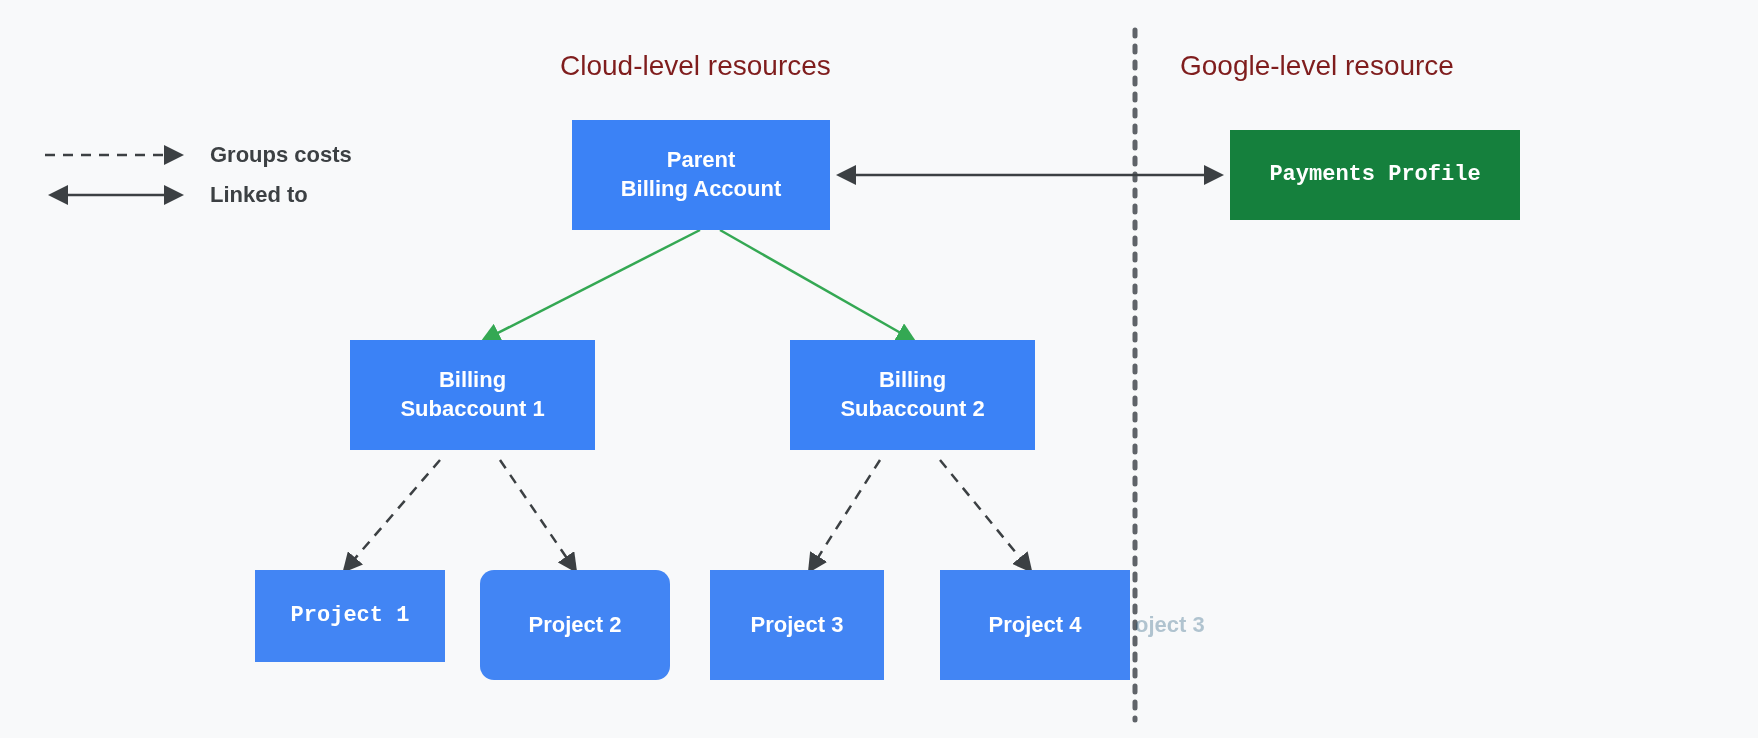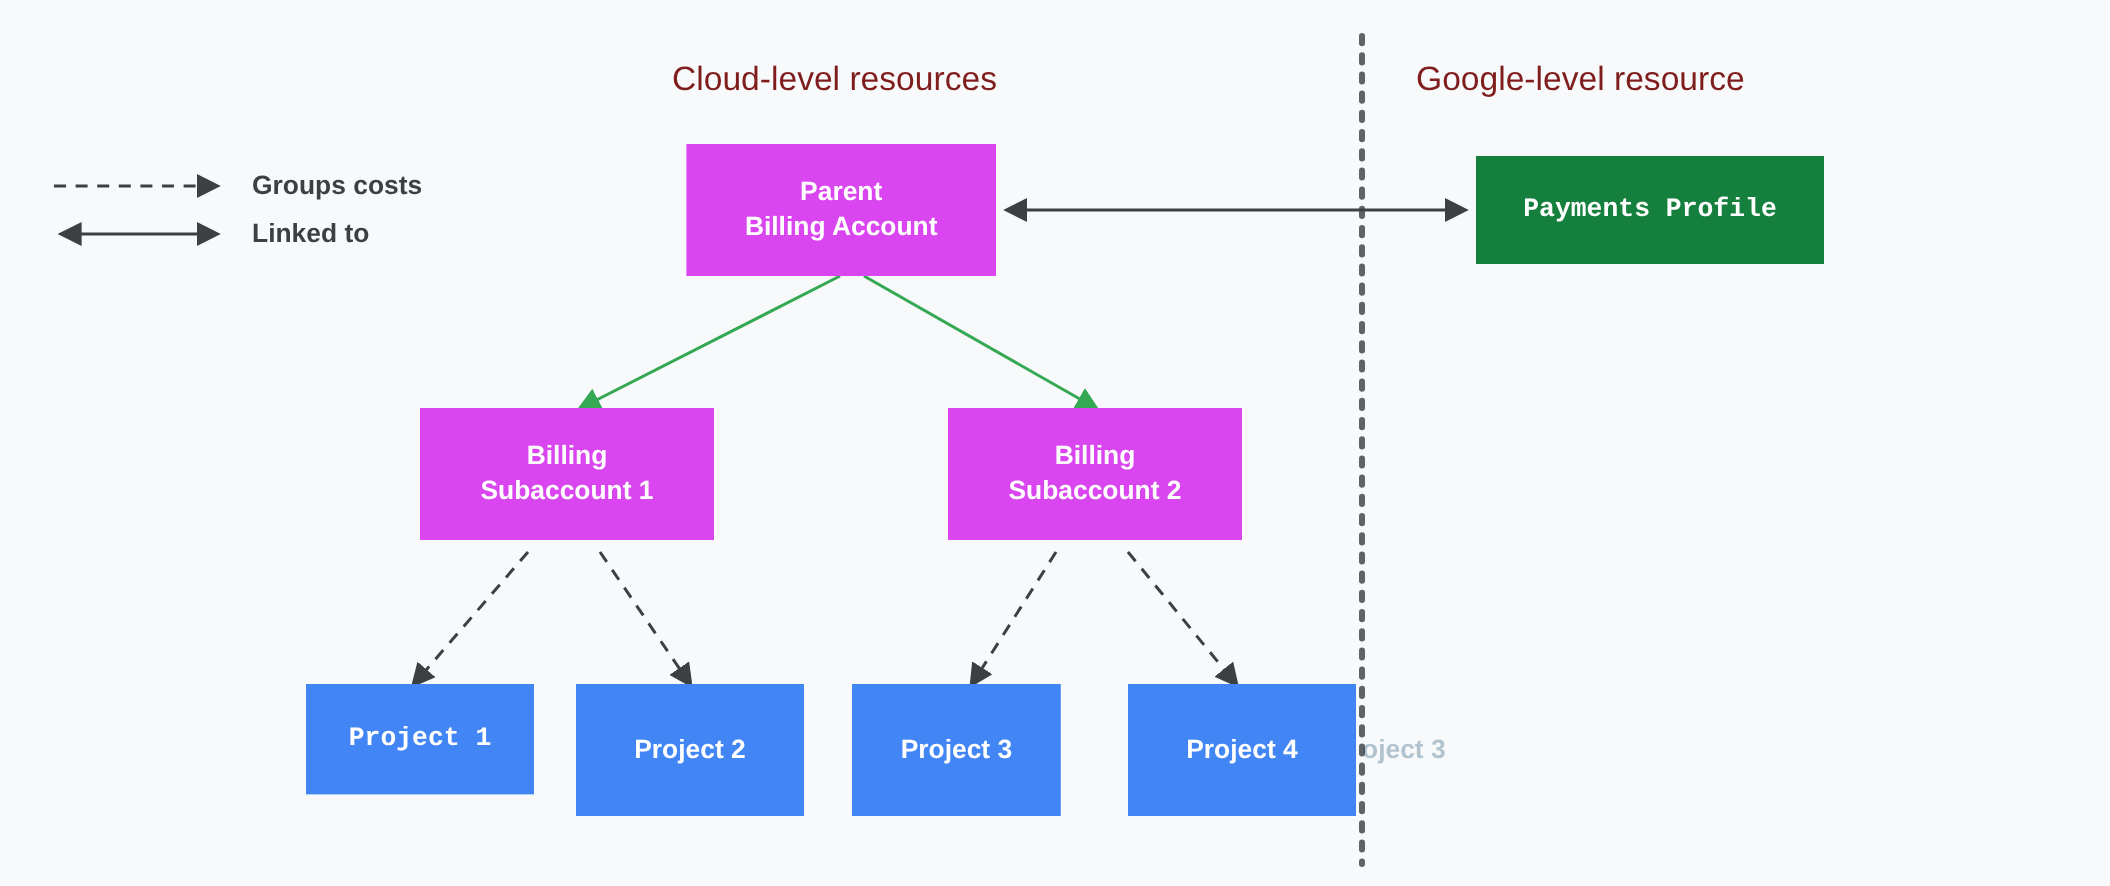--- a/index.html
+++ b/index.html
@@ -26,21 +26,21 @@
       display: flex;
       align-items: center;
       justify-content: center;
       text-align: center;
       color: #fff;
       font-weight: 700;
       font-size: 22px;
       line-height: 1.3;
     }
     .box-green {
-      background: #d946ef;
+      background: #3b82f6;
     }
     .box-blue {
       background: #4285f4;
     }
     .box-yellow {
       background: #15803d;
       font-family: Liberation Mono, monospace;
     }
     .legend {
       position: absolute;
@@ -141,17 +141,17 @@
 Billing Account</div>
 
 <div class="box box-yellow" style="left:1230px; top:130px; width:290px; height:90px;">Payments Profile</div>
 
 <div class="box box-green" style="left:350px; top:340px; width:245px; height:110px; white-space:pre-line;">Billing
 Subaccount 1</div>
 <div class="box box-green" style="left:790px; top:340px; width:245px; height:110px; white-space:pre-line;">Billing
 Subaccount 2</div>
 
 <div class="box box-blue" style="left:255px; top:570px; width:190px; height:92px;font-family:Liberation Mono, monospace;">Project 1</div>
-<div class="box box-blue" style="left:480px; top:570px; width:190px; height:110px;">Project 2</div>
+<div class="box box-blue" style="left:480px; top:570px; width:190px; height:110px;border-radius:14px;">Project 2</div>
 <div class="box box-blue" style="left:710px; top:570px; width:174px; height:110px;">Project 3</div>
 <div class="box box-blue" style="left:940px; top:570px; width:190px; height:110px;">Project 4</div>
 
 <div class="ghost-text" style="left:1135px; top:612px;">oject 3</div>
 
 </body></html>

